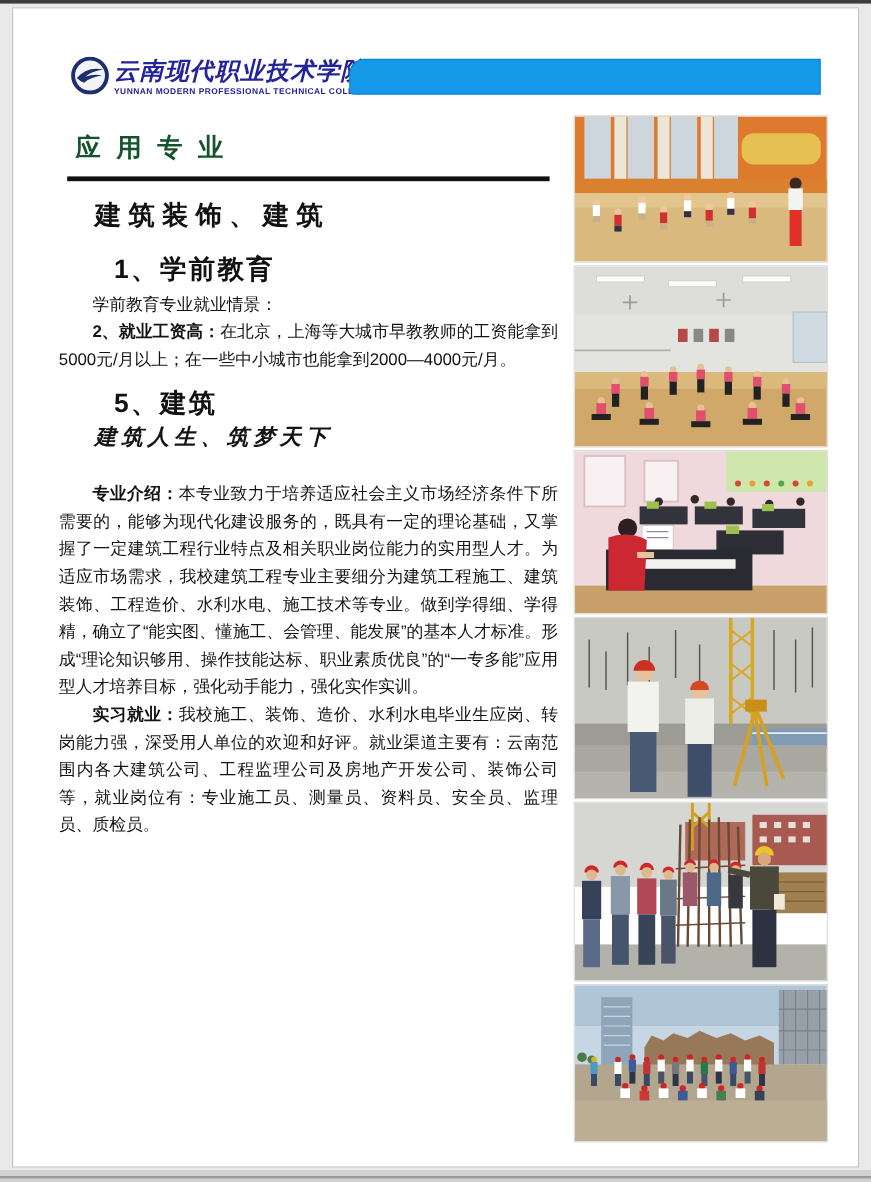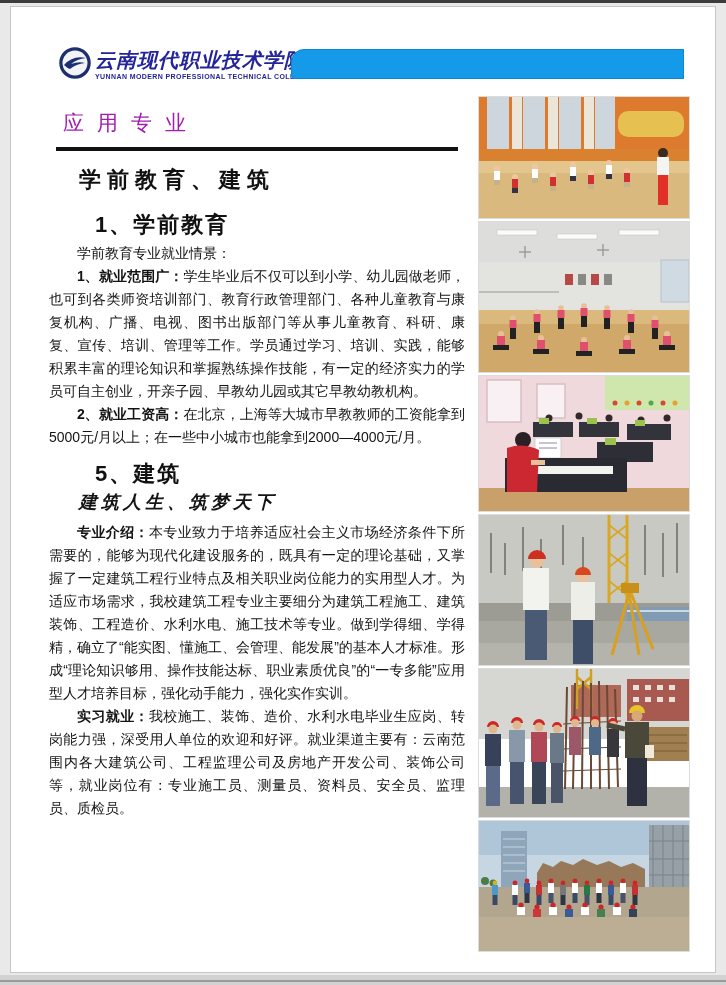--- a/index.html
+++ b/index.html
@@ -34,21 +34,21 @@
   }
   .hdr-bar {
     position:absolute; left:280px; top:42px; width:393px; height:30px;
     background:#149ae8; border-radius:13px 0 0 4px;
     border:1px solid #0d86d0;
   }
 
   
   .page-title {
     position:absolute; left:52px; top:102px;
-    font-size:21px; font-weight:normal; letter-spacing:13px; color:#a21caf;
+    font-size:21px; font-weight:bold; letter-spacing:13px; color:#14532d;
     white-space:nowrap;
   }
   .title-rule { position:absolute; left:45px; top:140px; width:402px; height:4px; background:#111; }
   .page-subtitle {
     position:absolute; left:68px; top:158px;
     font-size:22px; font-weight:bold; letter-spacing:6px; color:#111;
     white-space:nowrap;
   }
 
   
@@ -61,21 +61,21 @@
     font-size:22px; font-weight:bold; color:#111;
     margin:0 0 6px 46px; letter-spacing:2px;
   }
   .sec-h2 { margin-top:13px; }
   .col p { text-indent:2em; }
   .lead-line { font-weight:normal; text-indent:2em; }
   .slogan {
     font-family:"Liberation Serif","DejaVu Serif",serif;
     font-style:italic; font-weight:bold;
     font-size:18px; letter-spacing:4px; color:#141414;
-    margin:4px 0 7px 30px;
+    margin:4px 0 24px 30px;
   }
 
   
   .photos { position:absolute; left:467px; top:89px; width:212px; }
   .photo { display:block; margin-bottom:2px; border:1px solid #dcdcdc; }
   .photo svg { display:block; }
 
   
   .pageno {
     position:absolute; left:0; top:968px; width:706px;
@@ -99,26 +99,25 @@
     </svg>
   </div>
   <div class="hdr-names">
     <div class="hdr-zh">云南现代职业技术学院</div>
     <div class="hdr-en">YUNNAN MODERN  PROFESSIONAL TECHNICAL COLLEGE</div>
   </div>
   <div class="hdr-bar"></div>
 
   <div class="page-title">应用专业</div>
   <div class="title-rule"></div>
-  <div class="page-subtitle">学前教育、建筑</div>
+  <div class="page-subtitle">建筑装饰、建筑</div>
 
   <div class="col">
     <div class="sec-h">1、学前教育</div>
     <div class="lead-line">学前教育专业就业情景：</div>
-    <p><b>1、就业范围广：</b><span>学生毕业后不仅可以到小学、幼儿园做老师，也可到各类师资培训部门、教育行政管理部门、各种儿童教育与康复机构、广播、电视、图书出版部门等从事儿童教育、科研、康复、宣传、培训、管理等工作。学员通过学习、培训、实践，能够积累丰富的理论知识和掌握熟练操作技能，有一定的经济实力的学员可自主创业，开亲子园、早教幼儿园或其它早教幼教机构。</span></p>
     <p><b>2、就业工资高：</b><span>在北京，上海等大城市早教教师的工资能拿到5000元/月以上；在一些中小城市也能拿到2000—4000元/月。</span></p>
 
     <div class="sec-h sec-h2">5、建筑</div>
     <div class="slogan">建筑人生、筑梦天下</div>
     <p><b>专业介绍：</b><span>本专业致力于培养适应社会主义市场经济条件下所需要的，能够为现代化建设服务的，既具有一定的理论基础，又掌握了一定建筑工程行业特点及相关职业岗位能力的实用型人才。为适应市场需求，我校建筑工程专业主要细分为建筑工程施工、建筑装饰、工程造价、水利水电、施工技术等专业。做到学得细、学得精，确立了“能实图、懂施工、会管理、能发展”的基本人才标准。形成“理论知识够用、操作技能达标、职业素质优良”的“一专多能”应用型人才培养目标，强化动手能力，强化实作实训。</span></p>
     <p><b>实习就业：</b><span>我校施工、装饰、造价、水利水电毕业生应岗、转岗能力强，深受用人单位的欢迎和好评。就业渠道主要有：云南范围内各大建筑公司、工程监理公司及房地产开发公司、装饰公司等，就业岗位有：专业施工员、测量员、资料员、安全员、监理员、质检员。</span></p>
   </div>
 
   <div class="photos">
 

